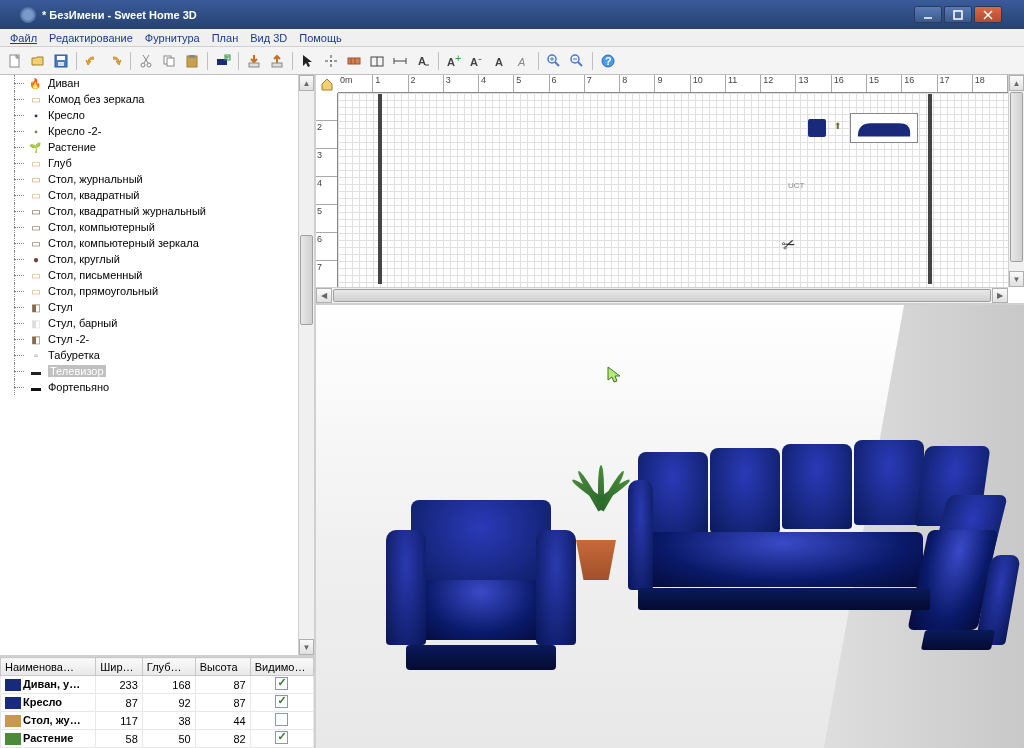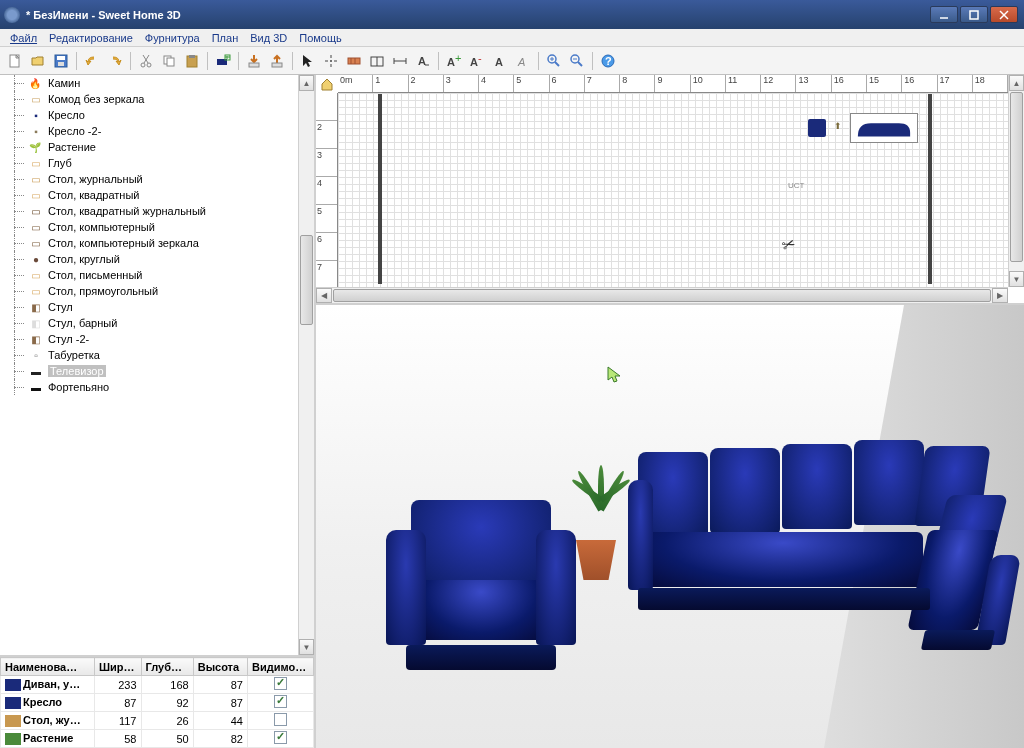--- a/index.html
+++ b/index.html
@@ -1,19 +1,19 @@
 <!DOCTYPE html>
 <html><head>
 <meta charset="utf-8">
 <style>
 * { box-sizing: border-box; margin: 0; padding: 0; font-family: Tahoma, Arial, sans-serif; font-size: 11px; }
 body { background: #fff; width: 1024px; height: 748px; overflow: hidden; position: relative; }
 
 
-.titlebar { height: 29px; background: linear-gradient(to bottom, #3a5a9a 0%, #26426e 100%); display: flex; align-items: center; padding: 0 4px; }
+.titlebar { height: 29px; background: linear-gradient(to bottom, #3a5a9a 0%, #26426e 100%); display: flex; align-items: center; padding: 0 20px; }
 .titlebar .app-icon { width: 16px; height: 16px; margin-right: 6px; background: radial-gradient(circle, #7a9acc 40%, #4a6a9a 70%); border-radius: 50%; }
 .titlebar .title { color: #fff; font-weight: bold; flex: 1; }
 .win-btns { display: flex; gap: 2px; margin-right: 2px; }
 .win-btn { width: 28px; height: 17px; background: linear-gradient(to bottom, #5a7ab8, #3a5a8a); border: 1px solid #2a3a5a; border-radius: 2px; display: flex; align-items: center; justify-content: center; color: #fff; font-size: 10px; cursor: pointer; }
 .win-btn.close { background: linear-gradient(to bottom, #d86a4a, #b84a2a); }
 .win-btn svg { width: 10px; height: 10px; stroke: #fff; stroke-width: 1.5; fill: none; }
 
 
 .menubar { height: 18px; background: #f0f0f0; border-bottom: 1px solid #d0d0d0; display: flex; align-items: center; padding: 0 4px; }
 .menu-item { padding: 1px 6px; color: #1a3a8a; cursor: pointer; }
@@ -38,21 +38,21 @@
 .cat-item .tree-tee { position: absolute; left: 14px; top: 50%; width: 10px; border-top: 1px dotted #888; }
 .cat-item .icon { width: 16px; height: 14px; margin-right: 4px; display: flex; align-items: center; justify-content: center; font-size: 10px; }
 .cat-item.selected .label { background: #c0c0c0; color: #fff; padding: 0 2px; }
 .scrollbar-v { position: absolute; right: 0; top: 0; bottom: 0; width: 16px; background: #f0f0f0; border-left: 1px solid #d0d0d0; }
 .scrollbar-v .arrow { height: 16px; background: linear-gradient(#fafafa,#e0e0e0); border: 1px solid #b0b0b0; display: flex; align-items: center; justify-content: center; font-size: 8px; color: #666; }
 .scrollbar-v .thumb { position: absolute; left: 1px; right: 1px; background: linear-gradient(to right,#e8e8e8,#d0d0d0); border: 1px solid #a0a0a0; border-radius: 2px; }
 
 
 .props { flex: 0 0 auto; }
 .props table { width: 100%; border-collapse: collapse; }
-.props th { background: linear-gradient(#fafafa,#e8e8e8); border: 1px solid #c8c8c8; padding: 2px 4px; text-align: left; font-weight: bold; height: 18px; overflow: hidden; text-overflow: ellipsis; white-space: nowrap; }
+.props th { background: linear-gradient(#fafafa,#e8e8e8); border: 1px solid #c8c8c8; padding: 2px 4px; text-align: left; font-weight: normal; height: 18px; overflow: hidden; text-overflow: ellipsis; white-space: nowrap; }
 .props td { border: 1px solid #e8e8e8; padding: 1px 4px; height: 17px; text-align: right; white-space: nowrap; }
 .props td.name { text-align: left; font-weight: bold; }
 .props td.name .ficon { display: inline-block; width: 16px; height: 12px; margin-right: 2px; vertical-align: middle; }
 .props td.chk { text-align: center; }
 .chkbox { display: inline-block; width: 13px; height: 13px; border: 1px solid #8a9aaa; background: #fff; position: relative; }
 .chkbox.checked::after { content: "✓"; position: absolute; left: 1px; top: -2px; color: #3a7a3a; font-size: 11px; font-weight: bold; }
 
 
 .plan { flex: 0 0 230px; position: relative; border-bottom: 2px solid #d0d0d0; background: #fff; }
 .plan .ruler-h { position: absolute; left: 22px; right: 16px; top: 0; height: 18px; background: #fff; border-bottom: 1px solid #888; display: flex; }
@@ -279,21 +279,21 @@
 
 <div class="main">
 
   <div class="left-col">
     <div class="catalog">
       <div class="catalog-list" id="catalog-list">
           <div class="cat-item">
             <span class="tree-line"></span>
             <span class="tree-tee"></span>
             <span class="icon" style="color:#c8a060">🔥</span>
-            <span class="label">Камин</span>
+            <span class="label">Диван</span>
           </div>
           <div class="cat-item">
             <span class="tree-line"></span>
             <span class="tree-tee"></span>
             <span class="icon" style="color:#c8a060">▭</span>
             <span class="label">Комод без зеркала</span>
           </div>
           <div class="cat-item">
             <span class="tree-line"></span>
             <span class="tree-tee"></span>
@@ -431,21 +431,21 @@
             <tr>
               <td class="name"><span class="ficon" style="background:#1a2a7a"></span>Кресло</td>
               <td>87</td>
               <td>92</td>
               <td>87</td>
               <td class="chk"><span class="chkbox checked"></span></td>
             </tr>
             <tr>
               <td class="name"><span class="ficon" style="background:#c89850"></span>Стол, жу…</td>
               <td>117</td>
-              <td>26</td>
+              <td>38</td>
               <td>44</td>
               <td class="chk"><span class="chkbox"></span></td>
             </tr>
             <tr>
               <td class="name"><span class="ficon" style="background:#4a8a3a"></span>Растение</td>
               <td>58</td>
               <td>50</td>
               <td>82</td>
               <td class="chk"><span class="chkbox checked"></span></td>
             </tr>

